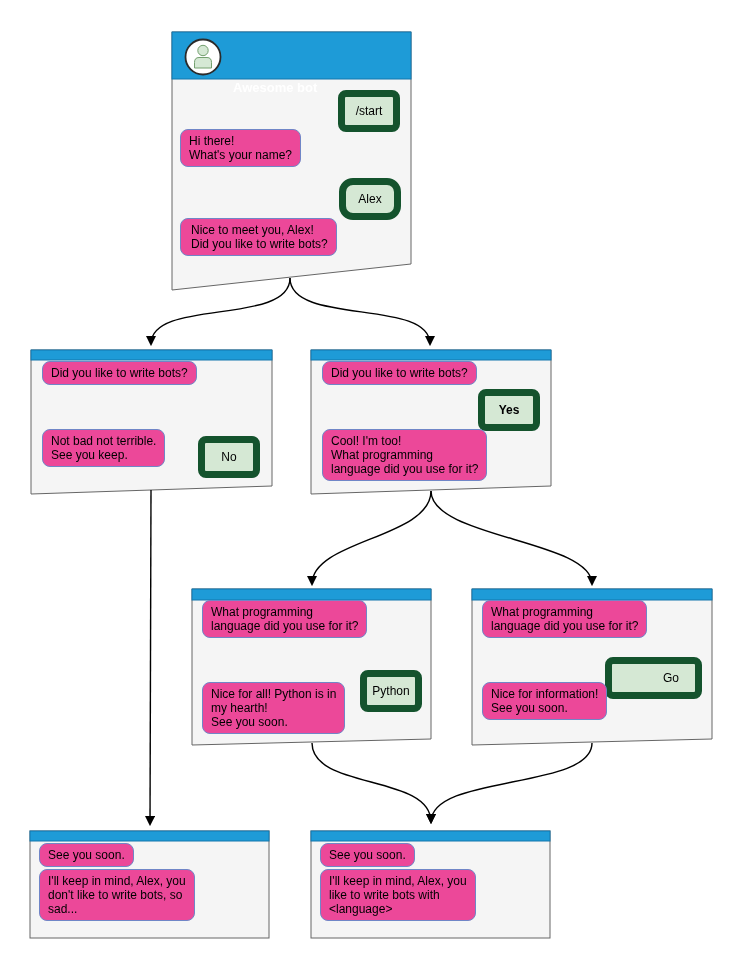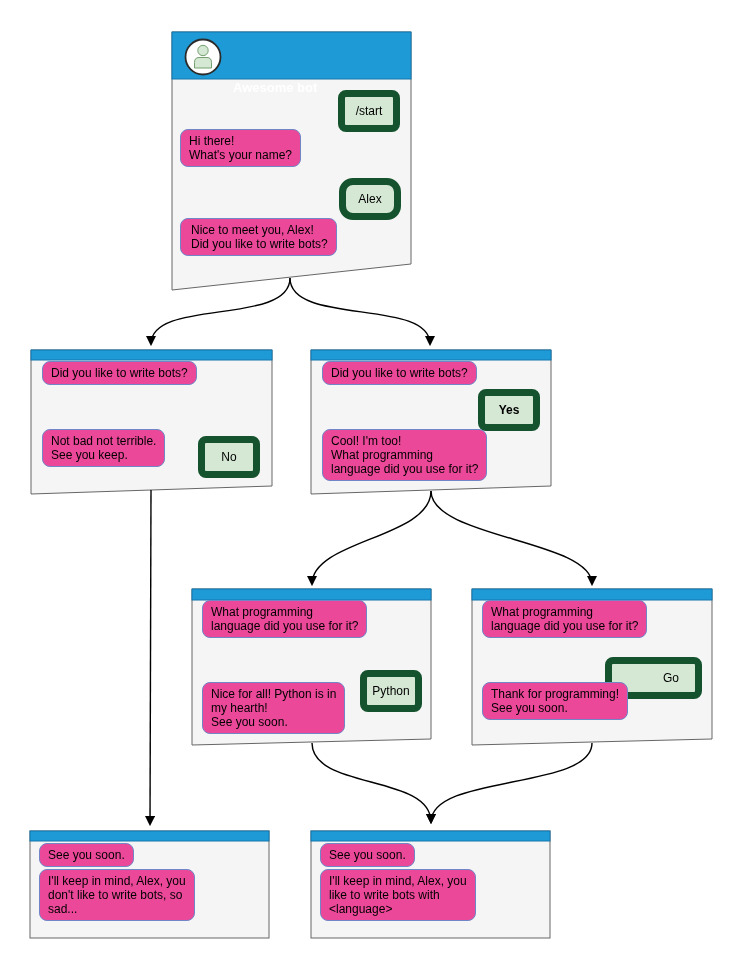--- a/index.html
+++ b/index.html
@@ -117,21 +117,21 @@
     <div class="bubble user" style="right:9px;top:53px;margin-top:28px;">Python</div>
     <div class="bubble bot" style="left:10px;top:93px;">Nice for all! Python is in
 my hearth!
 See you soon.</div>
   </div>
 
   <div class="win" style="left:472px;top:589px;width:240px;height:156px;">
     <div class="bubble bot" style="left:10px;top:11px;">What programming
 language did you use for it?</div>
     <div class="bubble user" style="right:10px;top:68px;padding-left:38px;">Go</div>
-    <div class="bubble bot" style="left:10px;top:93px;">Thank for programming!
+    <div class="bubble bot" style="left:10px;top:93px;">Nice for information!
 See you soon.</div>
   </div>
 
   <div class="win" style="left:30px;top:831px;width:239px;height:107px;">
     <div class="bubble bot" style="left:9px;top:12px;">See you soon.</div>
     <div class="bubble bot" style="left:9px;top:38px;">I'll keep in mind, Alex, you
 don't like to write bots, so
 sad...</div>
   </div>
 

